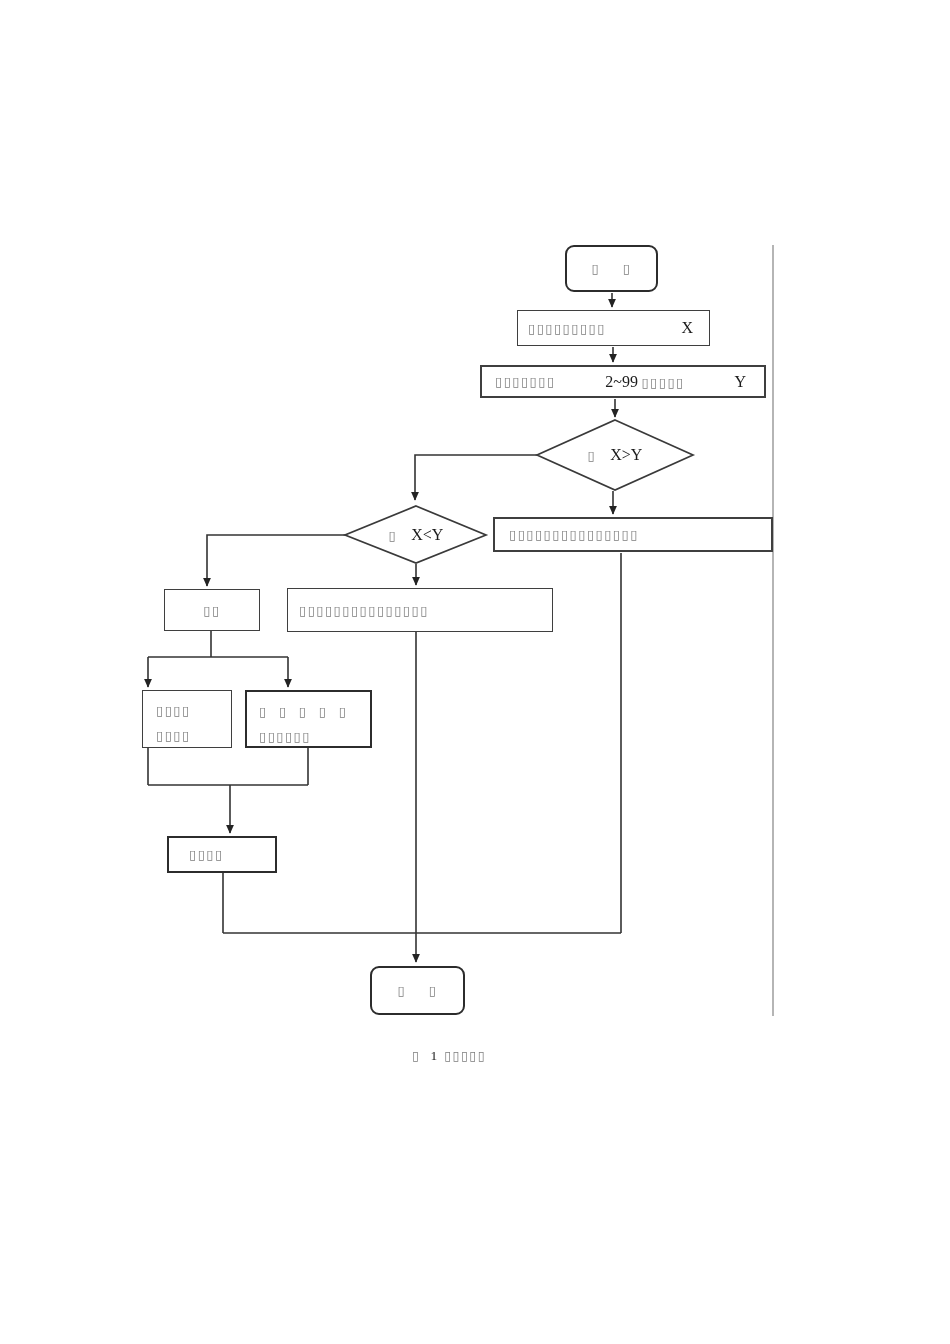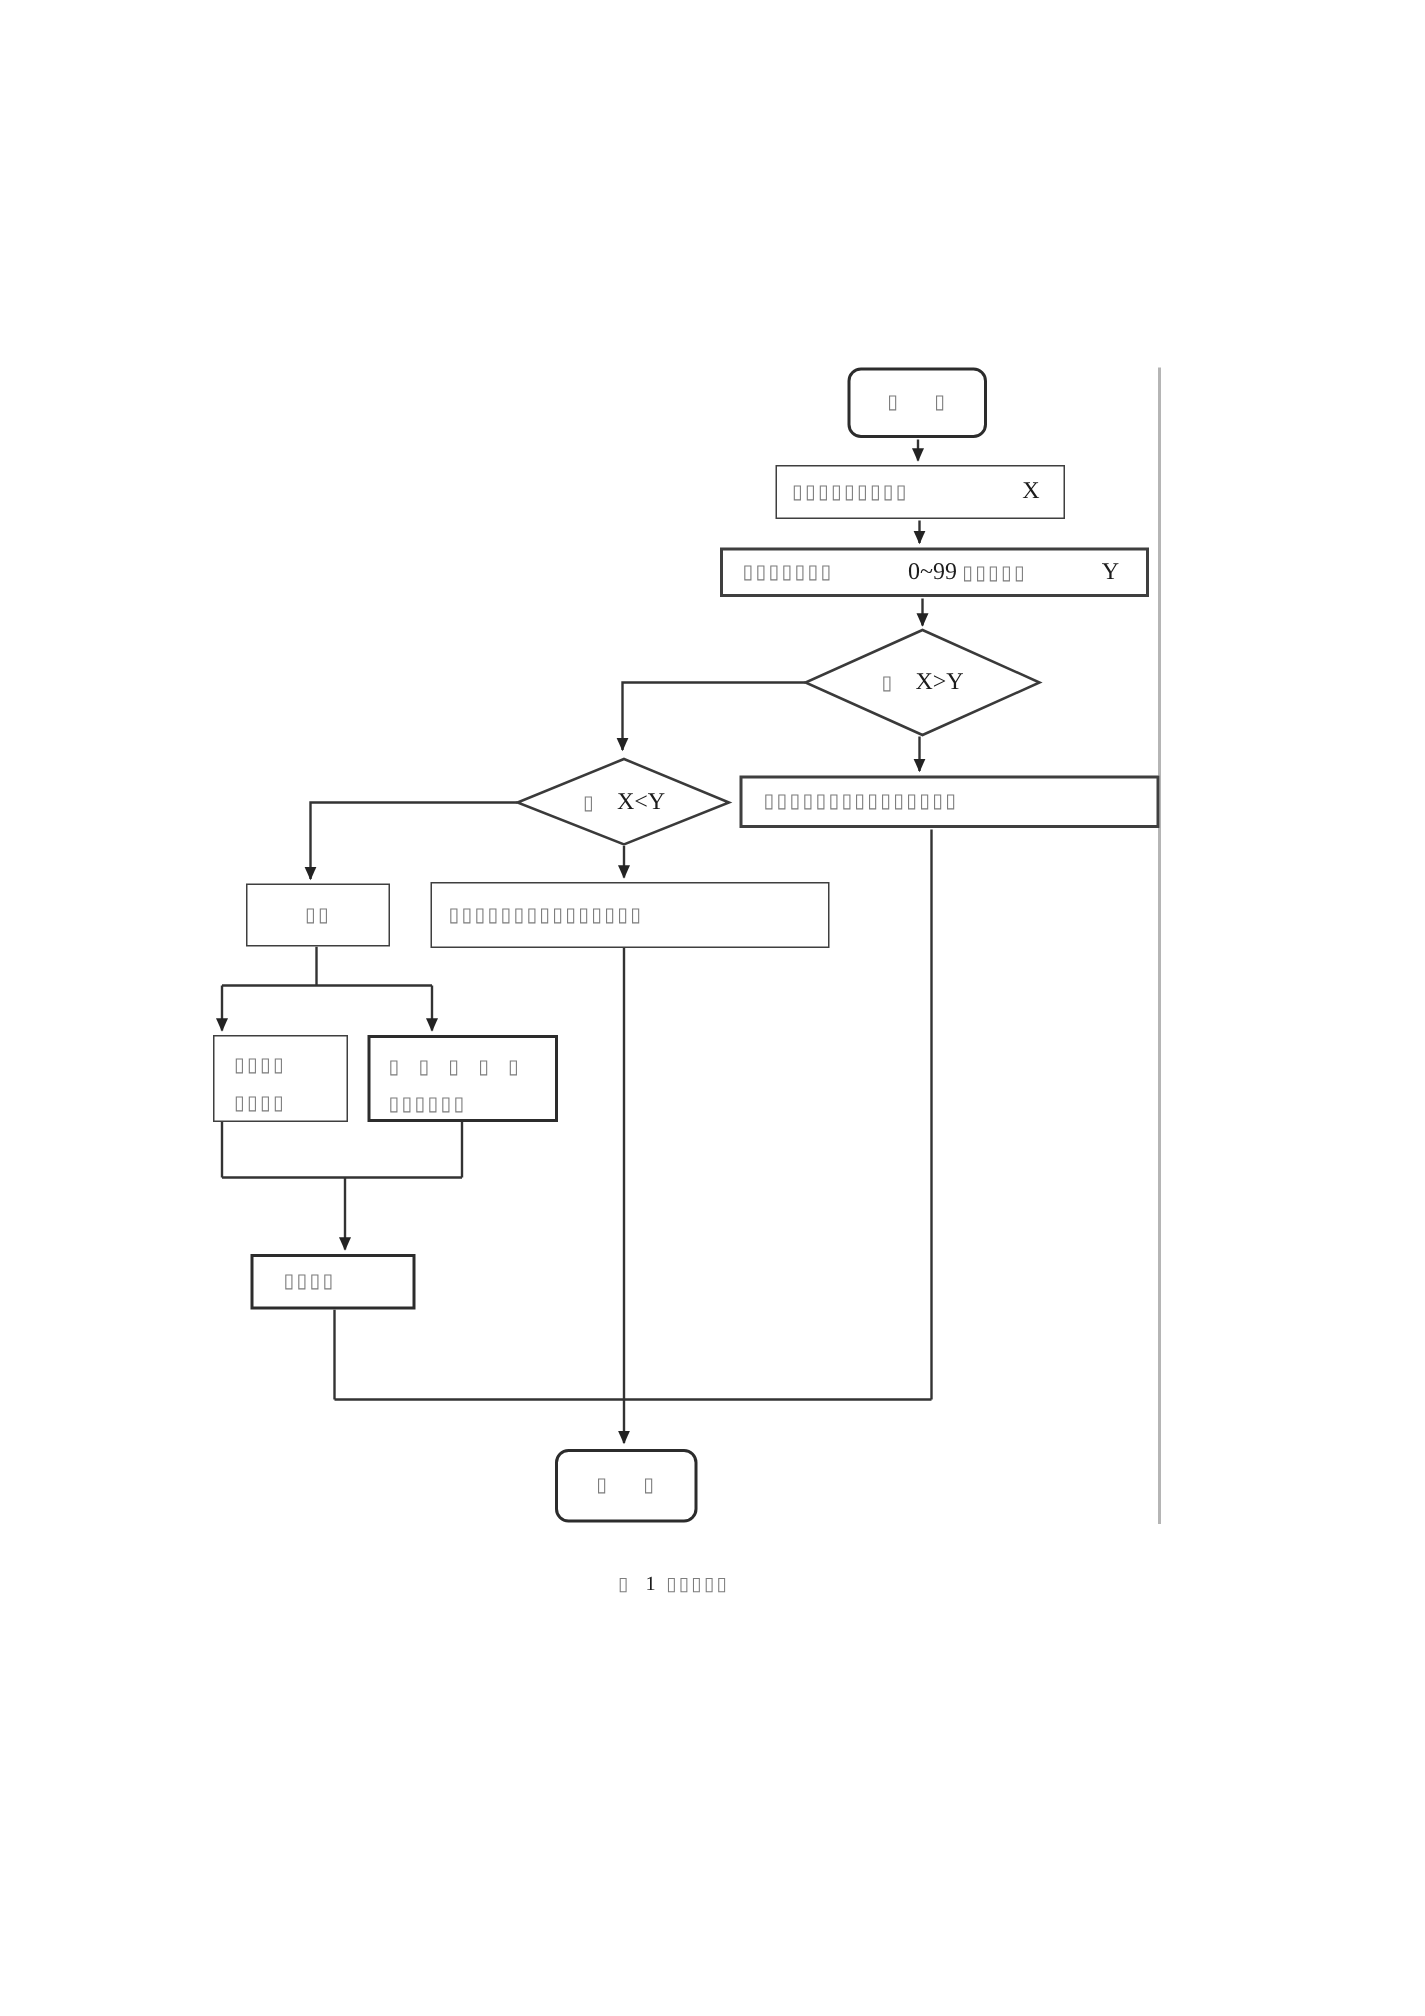--- a/index.html
+++ b/index.html
@@ -93,21 +93,21 @@
   </div>
 
   <div class="node n-inputx">
     <span class="tofu">▯▯▯▯▯▯▯▯▯</span>
     <span class="latin">X</span>
   </div>
 
   <div class="node n-randy">
     <span class="tofu">▯▯▯▯▯▯▯</span>
     <span>
-      <span class="latin">0~99</span>
+      <span class="latin">2~99</span>
       <span class="tofu">▯▯▯▯▯</span>
     </span>
     <span class="latin">Y</span>
   </div>
 
   <div class="dlabel dl-gt">
     <span class="tofu">▯</span>
     <span class="latin">X&gt;Y</span>
   </div>
 

